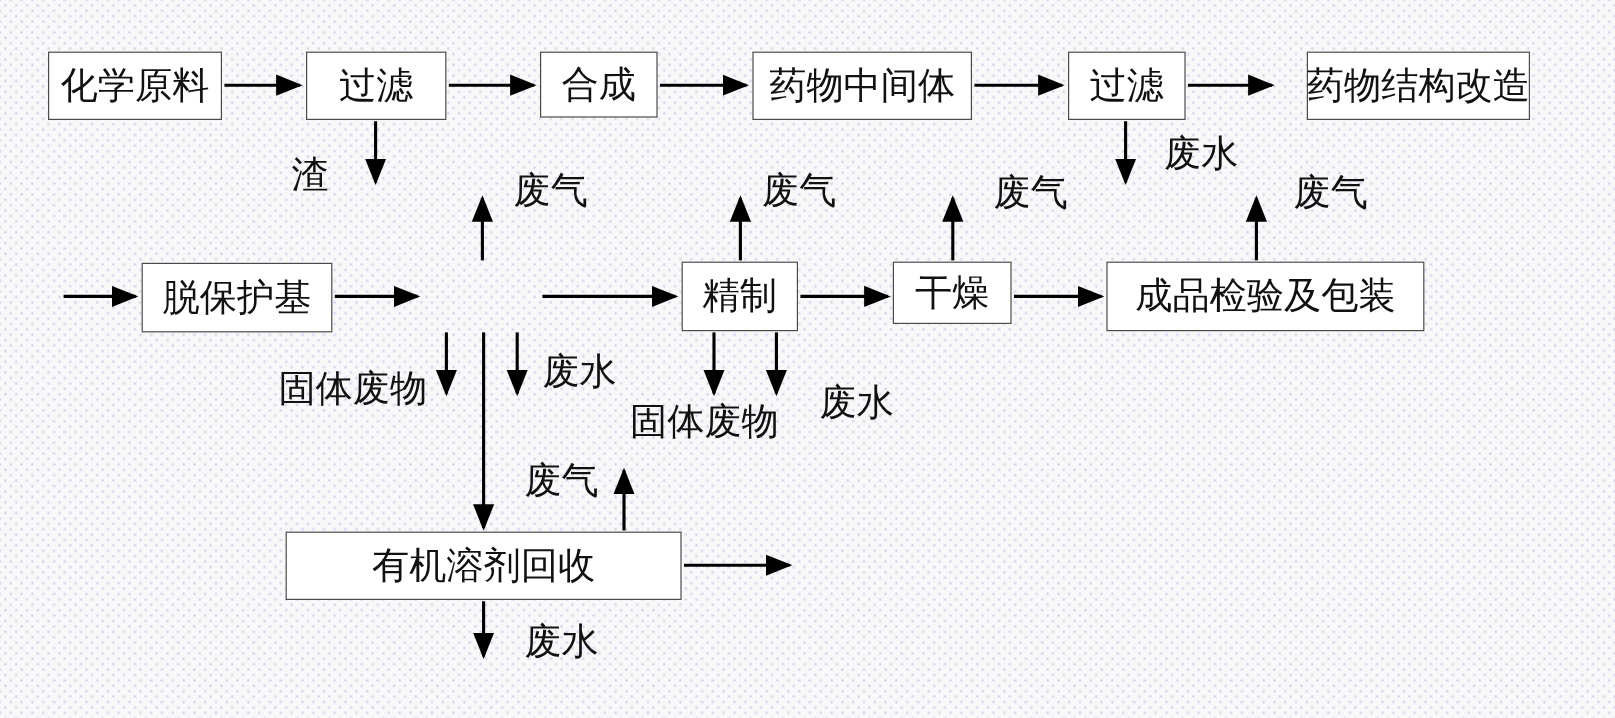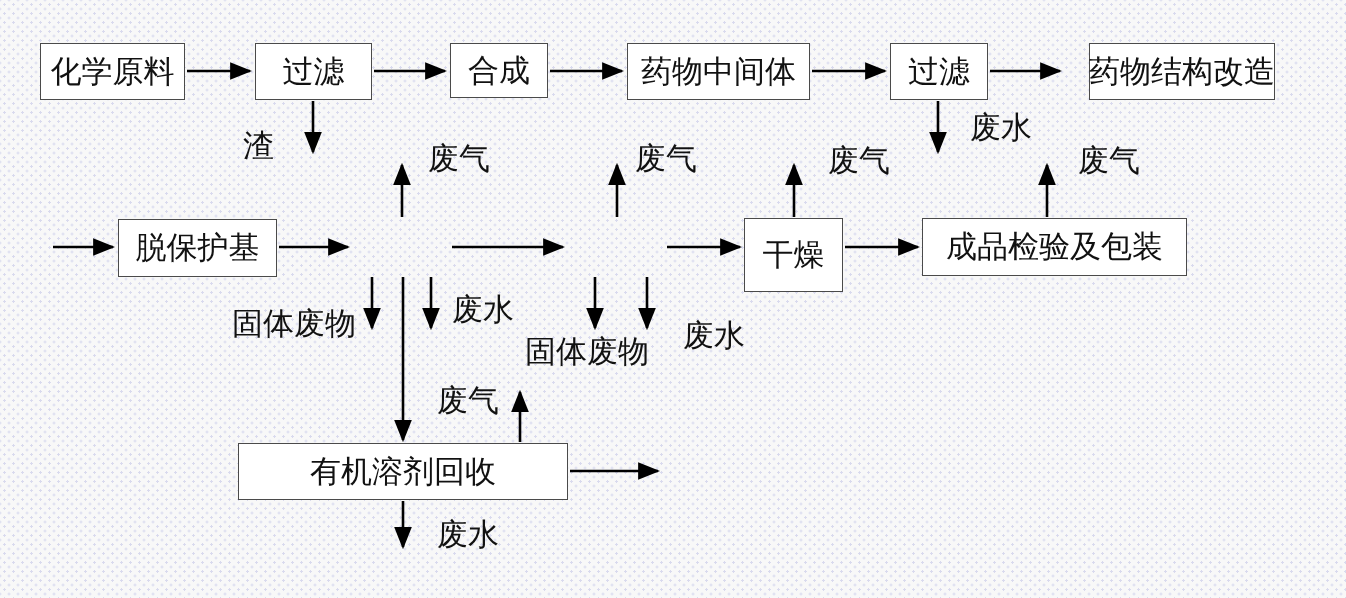--- a/index.html
+++ b/index.html
@@ -80,21 +80,22 @@
   </svg>
 
   <div class="box" style="left:40px;top:43px;width:145px;height:57px;">化学原料</div>
   <div class="box" style="left:255px;top:43px;width:117px;height:57px;">过滤</div>
   <div class="box" style="left:450px;top:43px;width:98px;height:55px;">合成</div>
   <div class="box" style="left:627px;top:43px;width:183px;height:57px;text-align:center;">药物中间体</div>
   <div class="box" style="left:890px;top:43px;width:98px;height:57px;">过滤</div>
   <div class="box" style="left:1065px;top:43px;width:186px;height:57px;margin-left:24px;">药物结构改造</div>
 
   <div class="box" style="left:118px;top:219px;width:159px;height:58px;">脱保护基</div>
-  <div class="box" style="left:744px;top:218px;width:99px;height:74px;">干燥</div>
+  <div class="box" style="left:568px;top:218px;width:97px;height:58px;">精制</div>
+  <div class="box" style="left:744px;top:218px;width:99px;height:52px;">干燥</div>
   <div class="box" style="left:922px;top:218px;width:265px;height:58px;">成品检验及包装</div>
 
   <div class="box" style="left:238px;top:443px;width:330px;height:57px;">有机溶剂回收</div>
 
   <div class="lbl" style="left:243px;top:128px;">渣</div>
   <div class="lbl" style="left:970px;top:110px;">废水</div>
 
   <div class="lbl" style="left:428px;top:141px;">废气</div>
   <div class="lbl" style="left:635px;top:141px;">废气</div>
   <div class="lbl" style="left:828px;top:143px;">废气</div>

